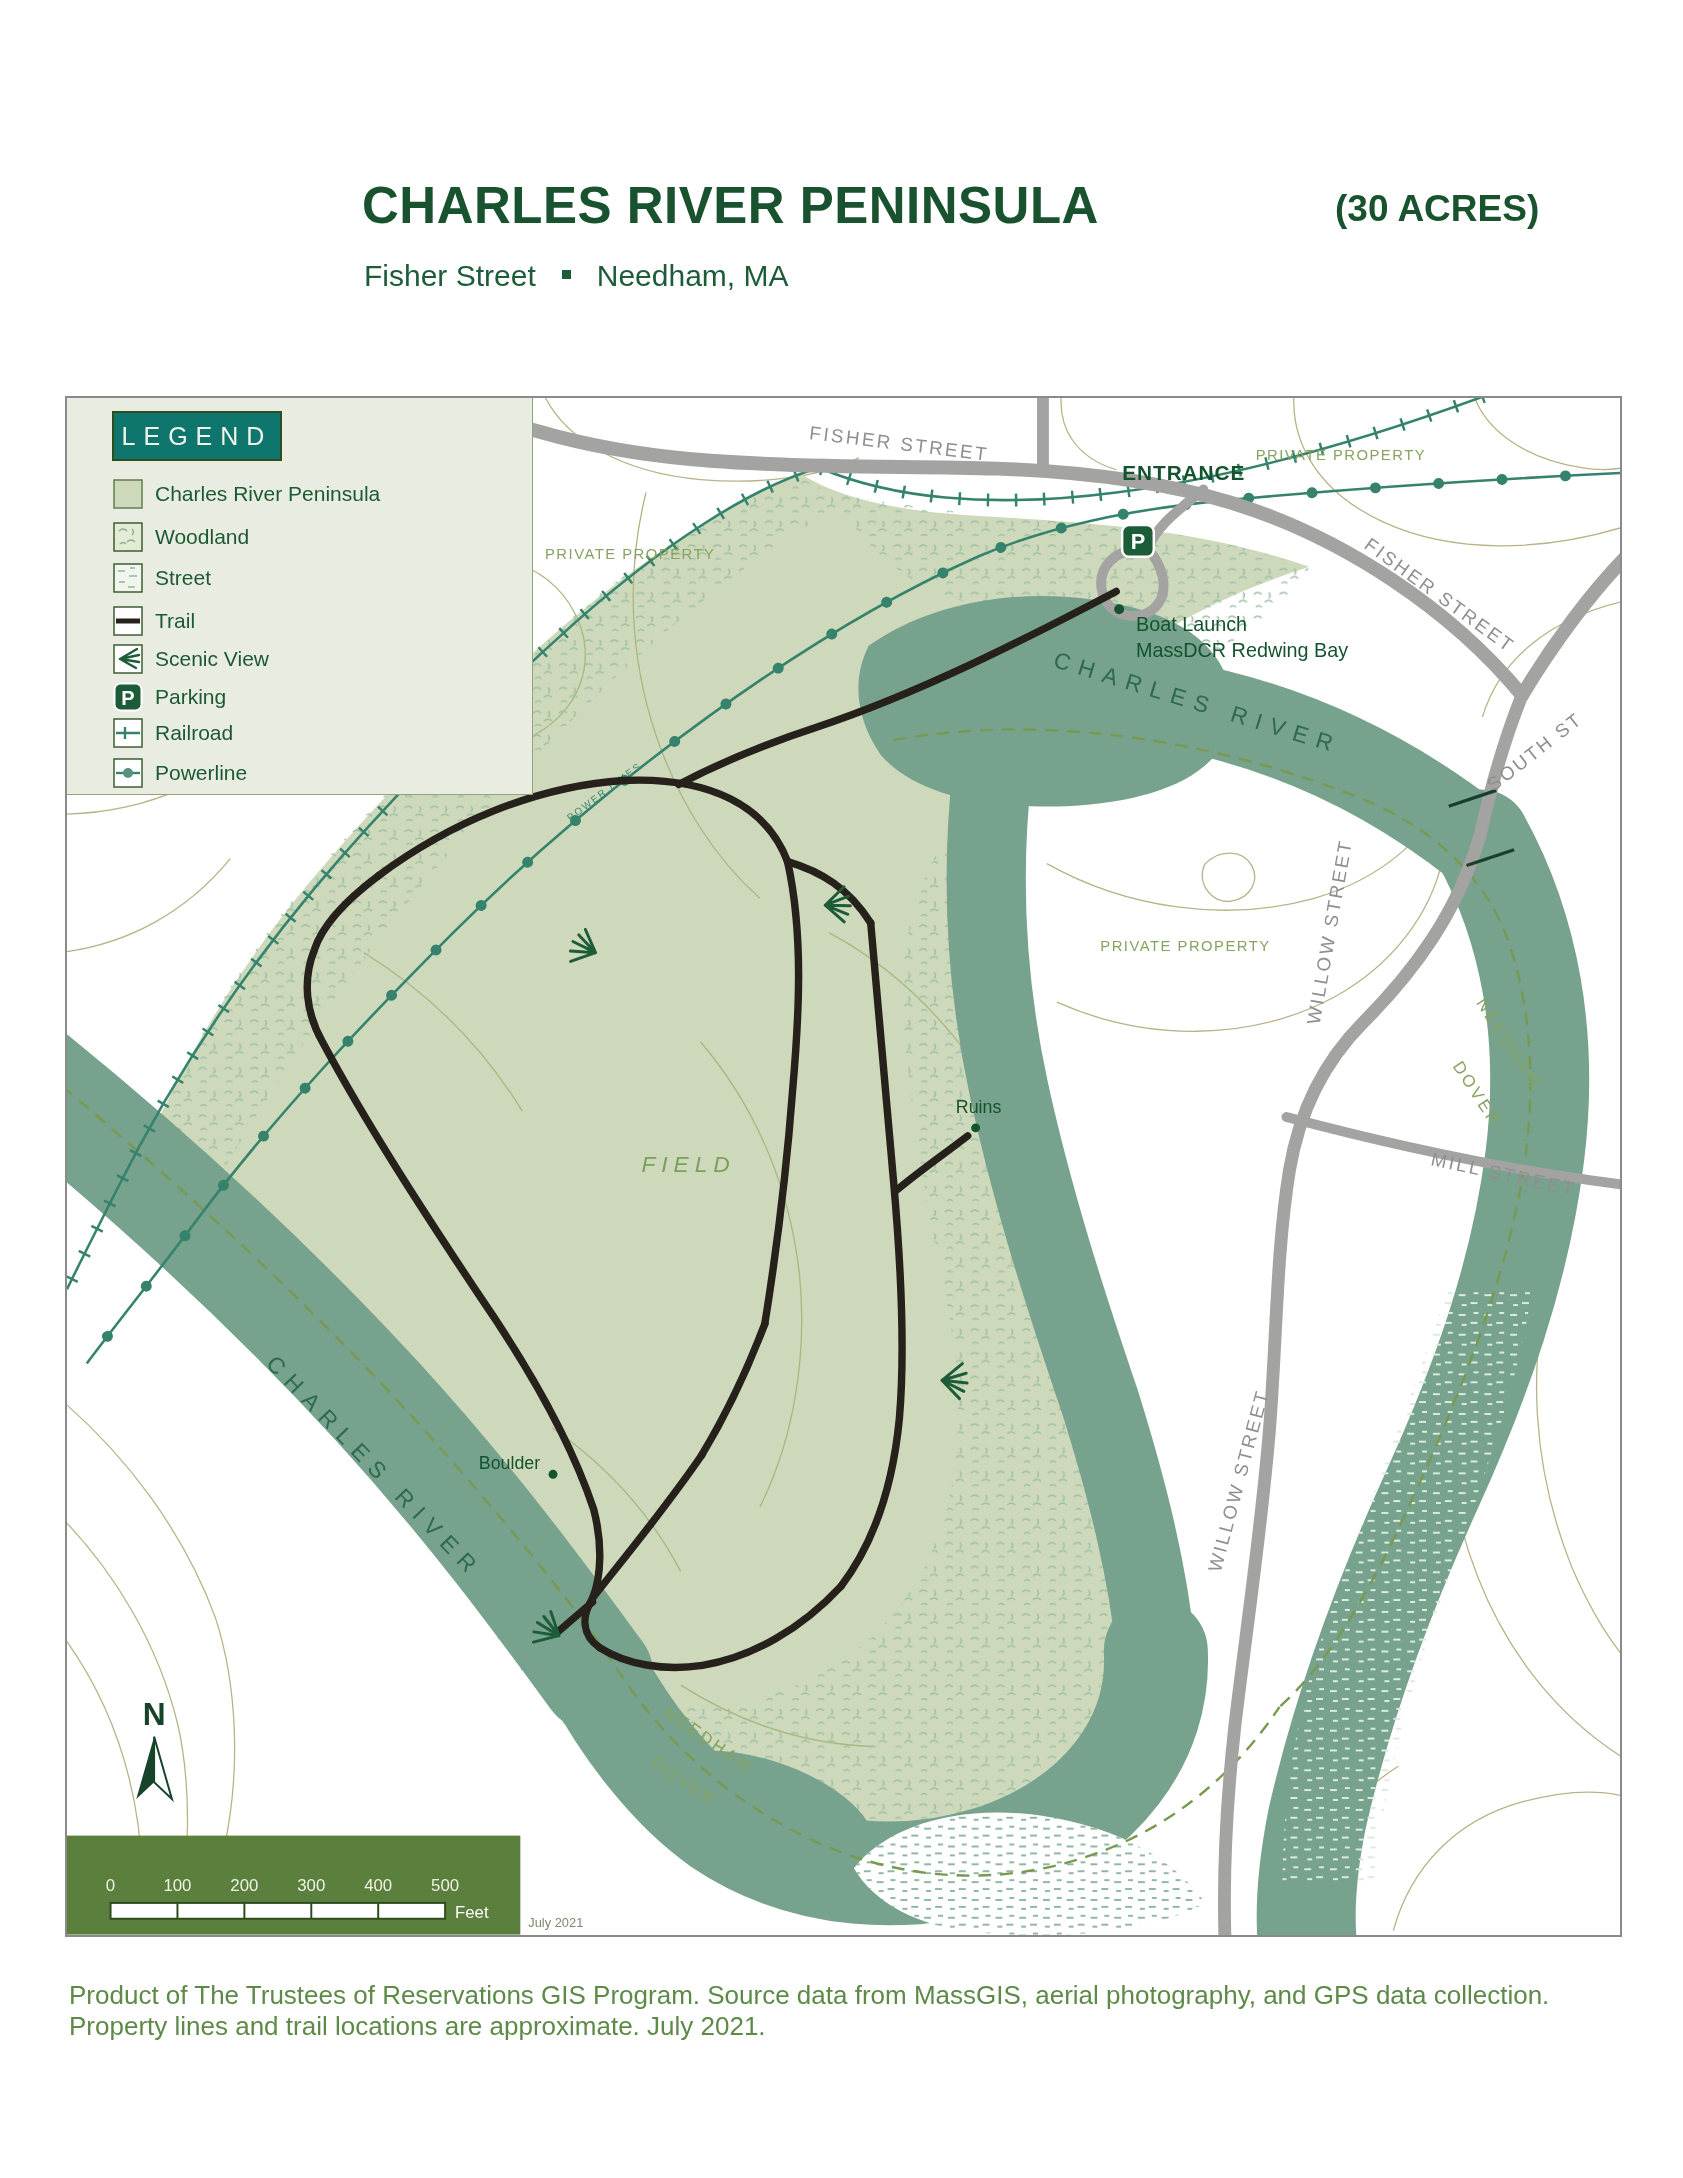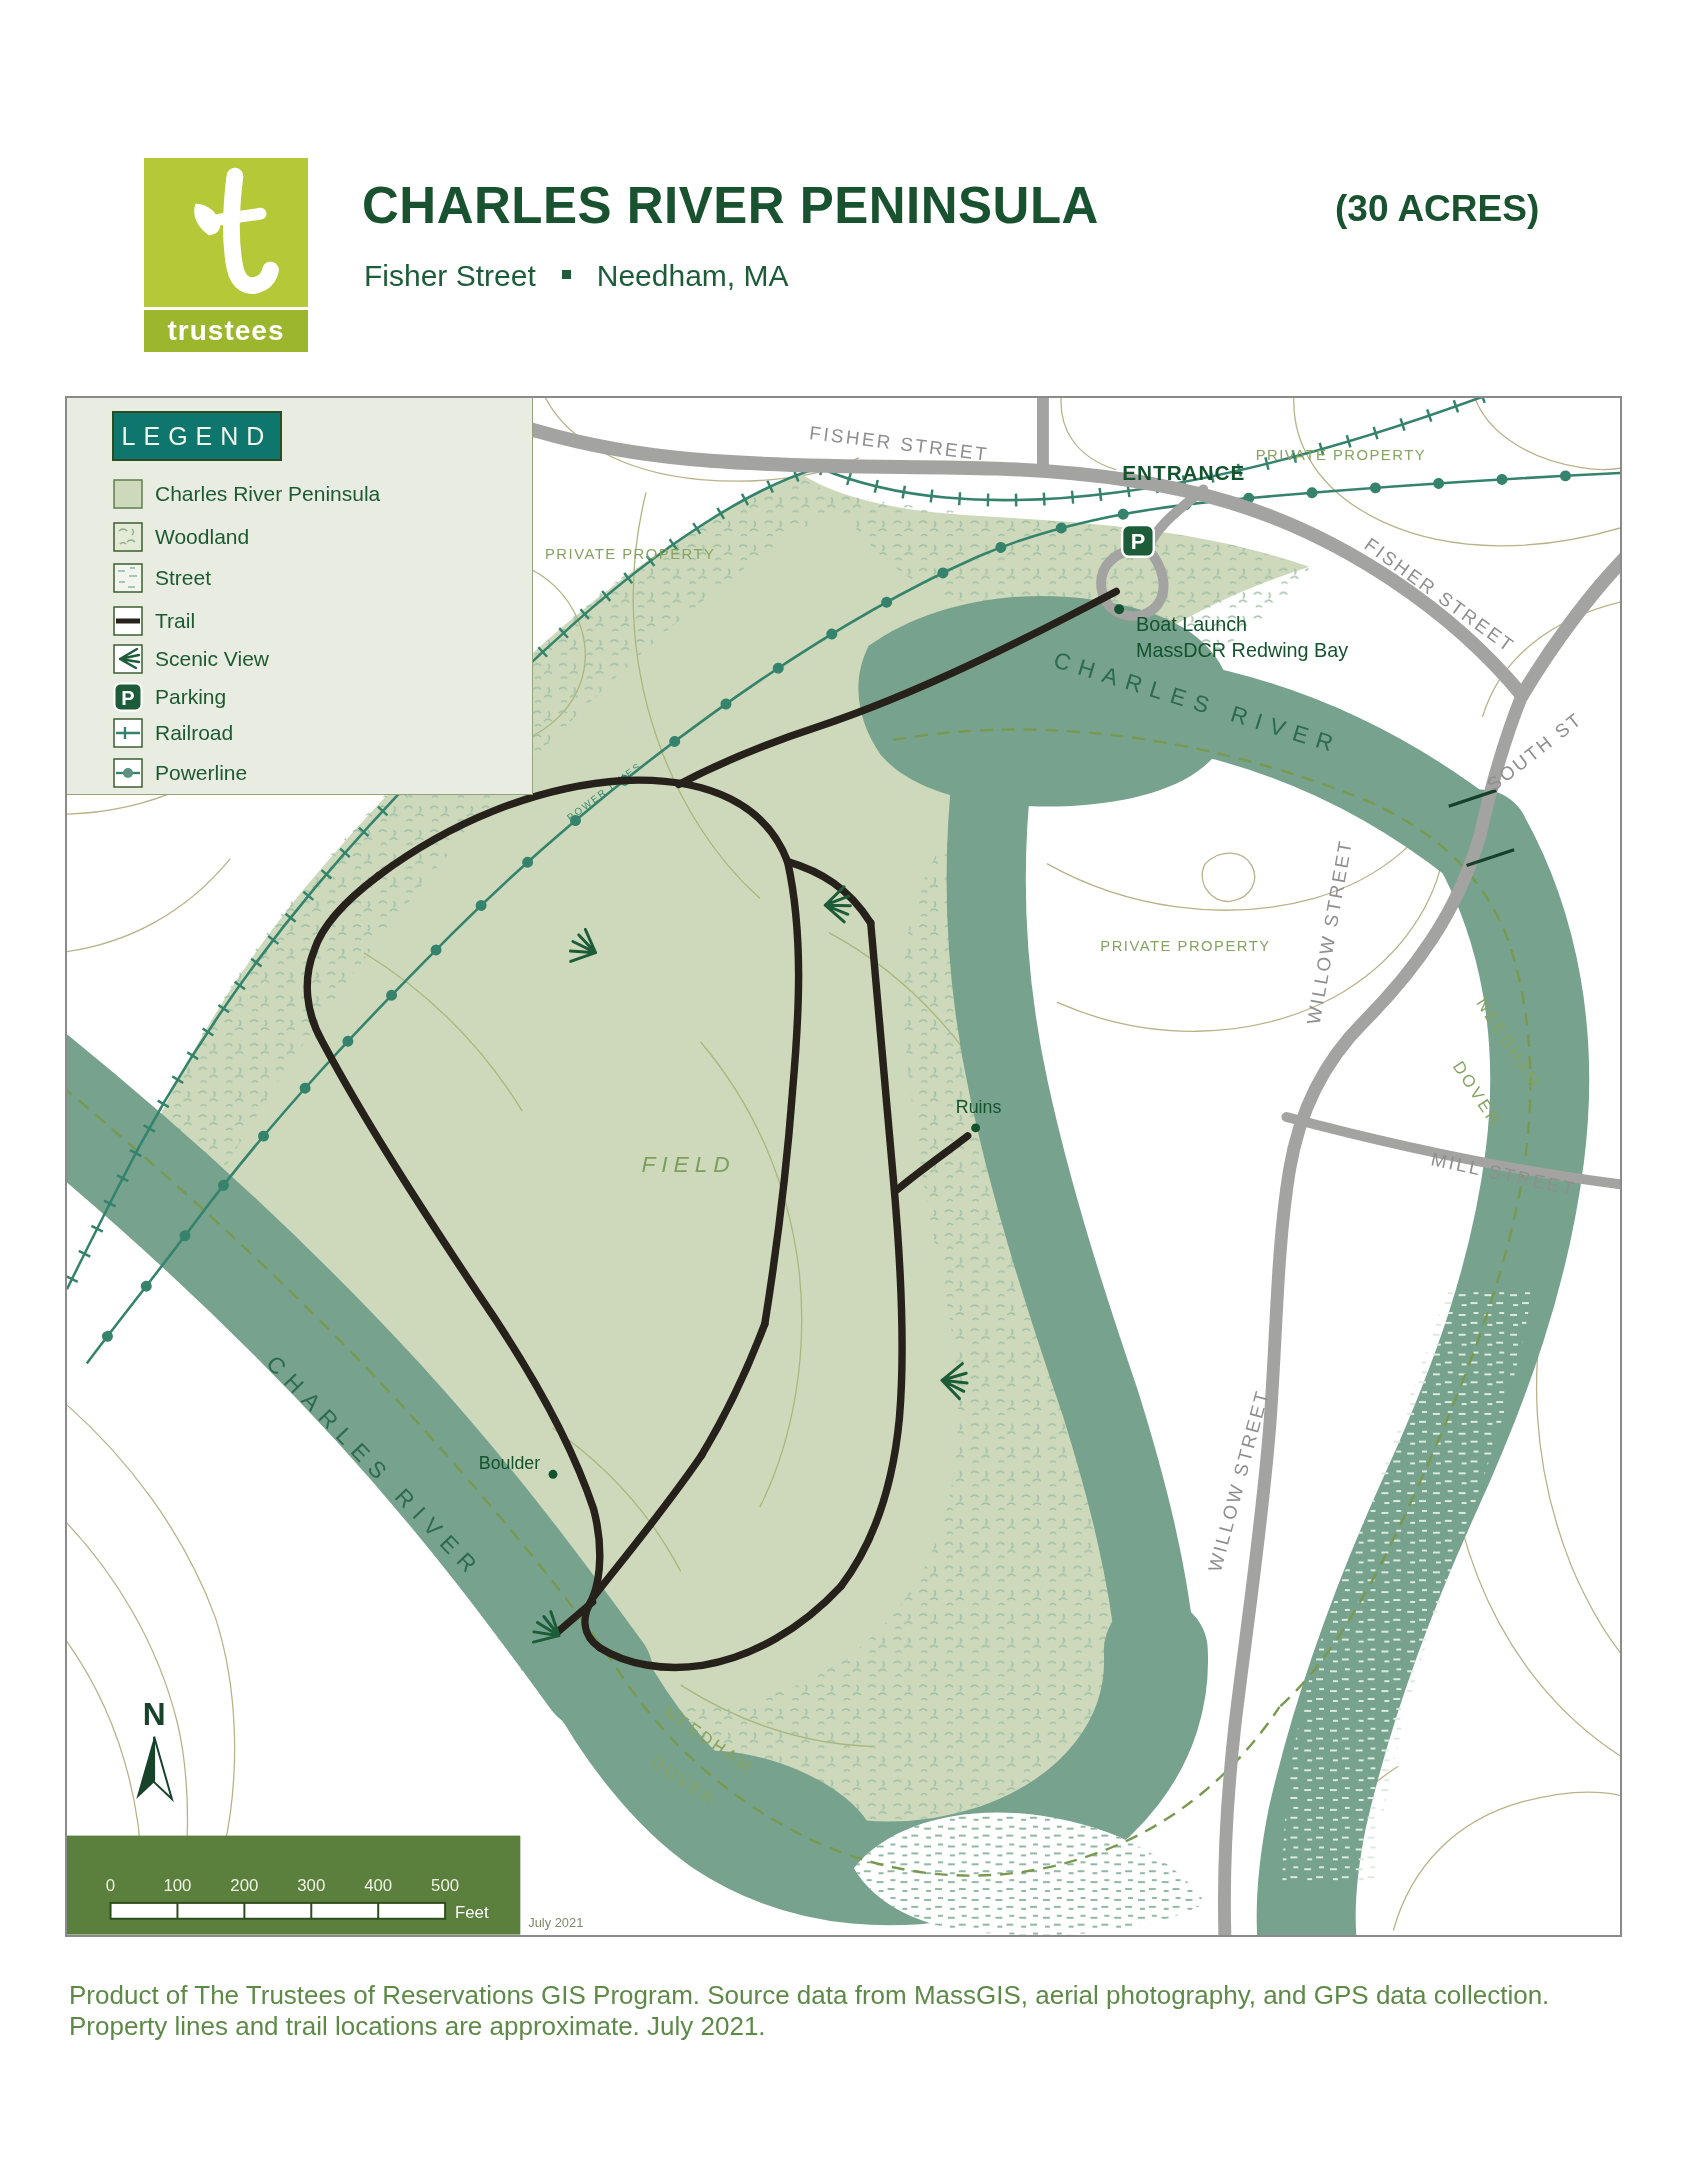--- a/index.html
+++ b/index.html
@@ -34,30 +34,20 @@
   .lg-swatch{position:absolute;left:0;top:0;width:30px;height:30px;}
   .lg-label{position:absolute;left:42px;top:3px;color:#1c5a33;font-size:21px;white-space:nowrap;}
   
   #footer{position:absolute;left:69px;top:1980px;width:1554px;color:#5d8a47;font-size:26px;}
 </style>
 </head>
 <body>
 
 <div id="page">
 
-  <div id="logo">
-    <div id="logo-square">
-      <svg width="164" height="149" viewBox="0 0 166 150">
-        <path d="M 92,18 C 88,50 87,85 92,110 C 95,126 106,133 119,126 C 124,123 127,118 128,113" fill="none" stroke="#ffffff" stroke-width="17" stroke-linecap="round"></path>
-        <path d="M 76,62 L 118,56" fill="none" stroke="#ffffff" stroke-width="12" stroke-linecap="round"></path>
-        <path d="M 66,78 C 54,70 48,58 52,46 C 64,46 74,54 77,66 C 78,72 74,77 66,78 Z" fill="#ffffff"></path>
-      </svg>
-    </div>
-    <div id="logo-band">trustees</div>
-  </div>
 
   <div id="page-title">CHARLES RIVER PENINSULA</div>
   <div id="page-acreage">(30 ACRES)</div>
 
   <div class="hdr-line" style="top:259px;">
     <span>Fisher Street</span><span class="sq-bullet"></span><span>Needham, MA</span>
   </div>
 
   <div id="map">
     <svg width="1553" height="1537" viewBox="0 0 1569 1552">

